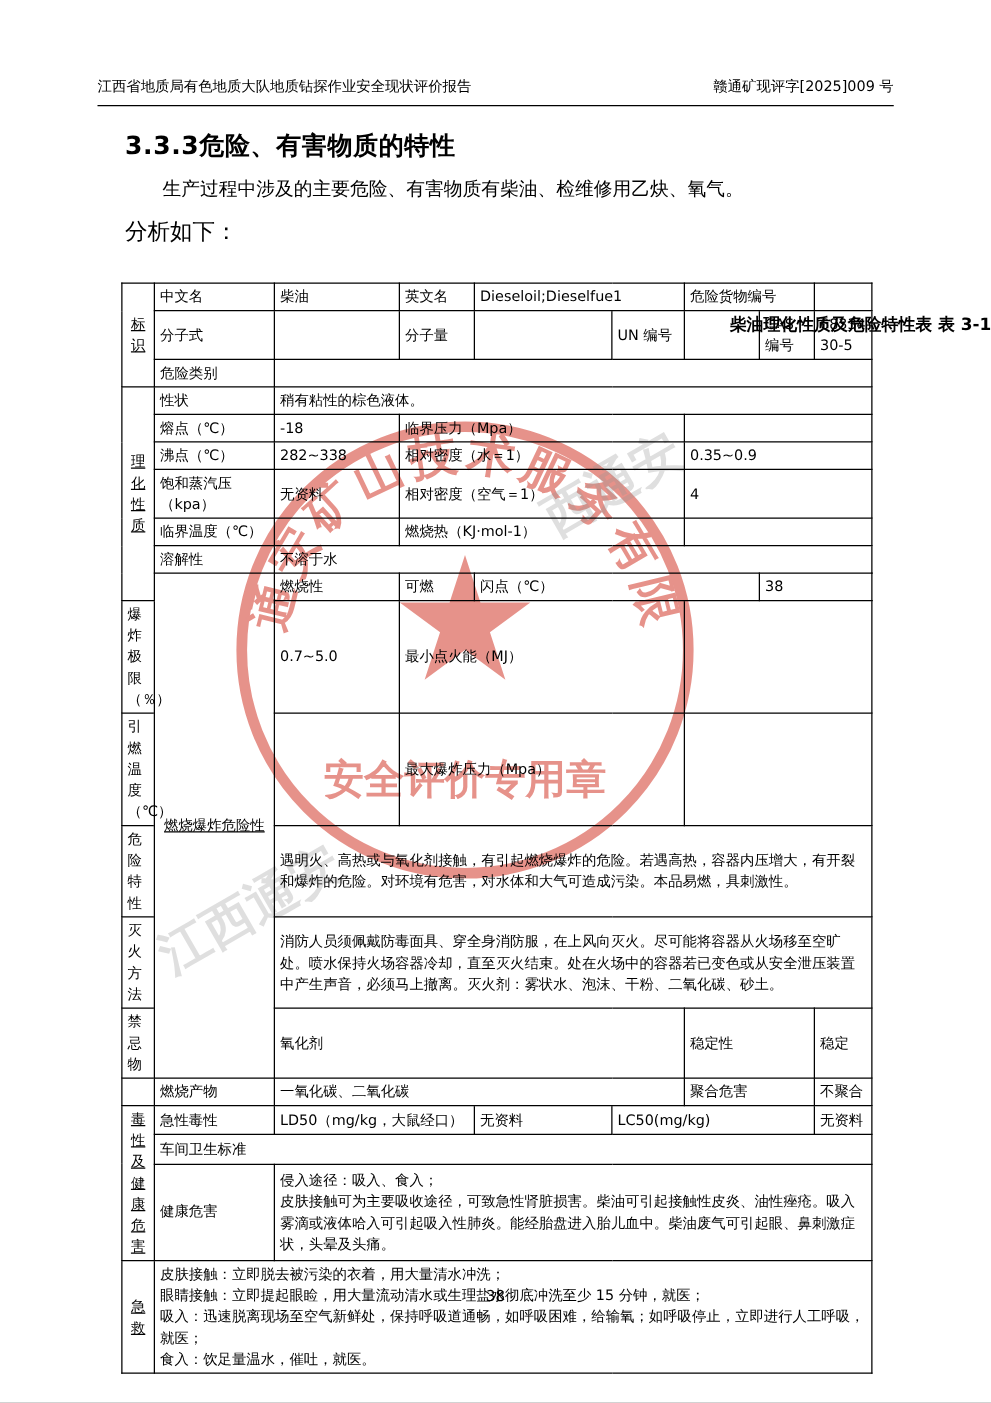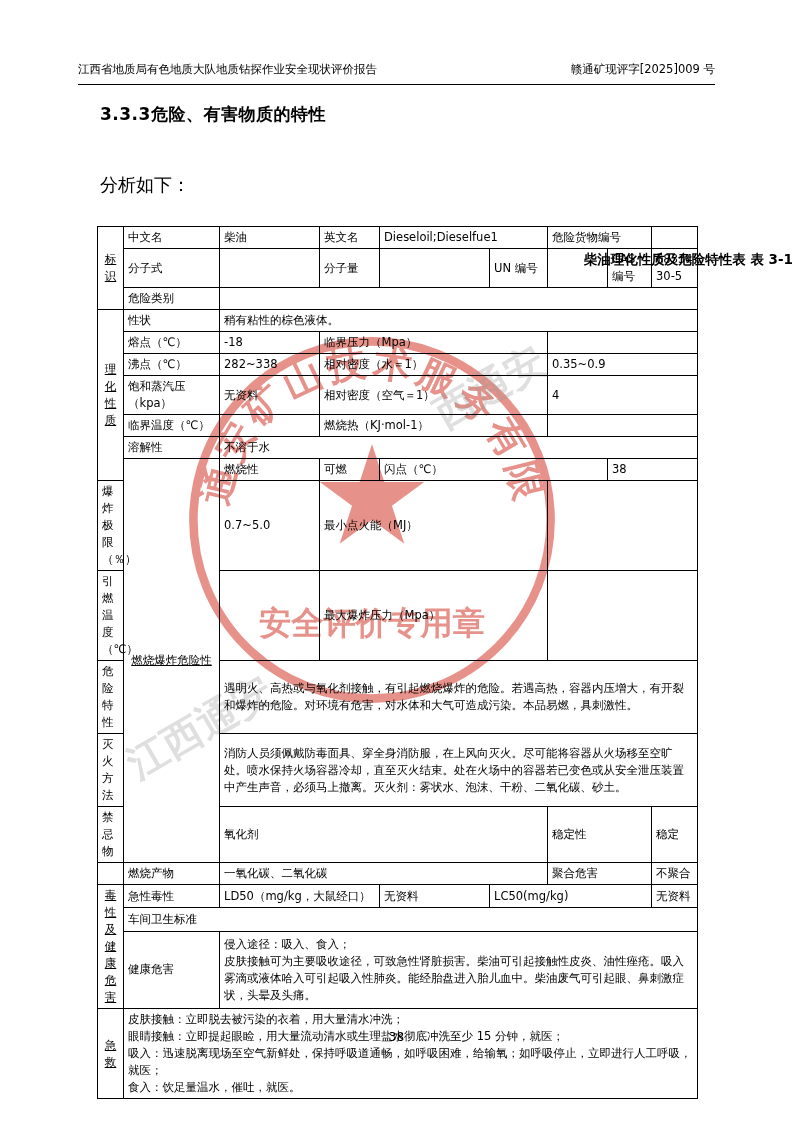--- a/index.html
+++ b/index.html
@@ -38,21 +38,21 @@
     left: 78px;
     right: 78px;
     border-bottom: 1px solid #000;
     height: 0;
   }
   
   .sec-title {
     position: absolute;
     top: 103px;
     left: 100px;
-    font-size: 17px;
+    font-size: 20px;
     font-weight: bold;
     font-family: "DejaVu Sans", sans-serif;
     letter-spacing: 0.5px;
   }
   .para1 {
     position: absolute;
     top: 138px;
     left: 100px;
     right: 78px;
     font-size: 15px;
@@ -157,20 +157,21 @@
 
 <div class="page">
 
   <div class="header">
     <span>江西省地质局有色地质大队地质钻探作业安全现状评价报告</span>
     <span>赣通矿现评字[2025]009 号</span>
   </div>
   <div class="header-rule"></div>
 
   <div class="sec-title">3.3.3危险、有害物质的特性</div>
+  <div class="para1">生产过程中涉及的主要危险、有害物质有柴油、检维修用乙炔、氧气。</div>
   <div class="para2">分析如下：</div>
 
   <div class="tbl-caption">柴油理化性质及危险特性表  表 3-1</div>
 
   <svg class="stamp" viewBox="0 0 400 400">
     <circle cx="200" cy="200" r="188" fill="none" stroke="#d33a2c" stroke-width="9"></circle>
     <path id="arcTop" d="M 48 200 A 152 152 0 0 1 352 200" fill="none"></path>
     <text font-size="40" font-weight="bold" fill="#d33a2c" letter-spacing="5" font-family="DejaVu Sans, sans-serif">
       <textPath href="#arcTop" startOffset="50%" text-anchor="middle">江西通安矿山技术服务有限公司</textPath>
     </text>

